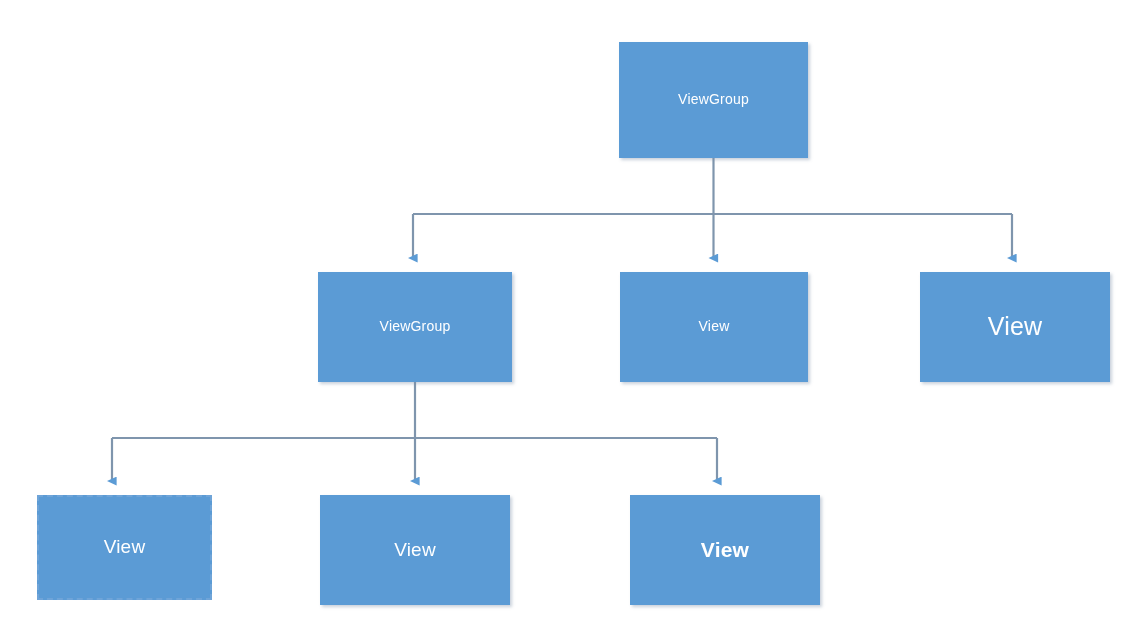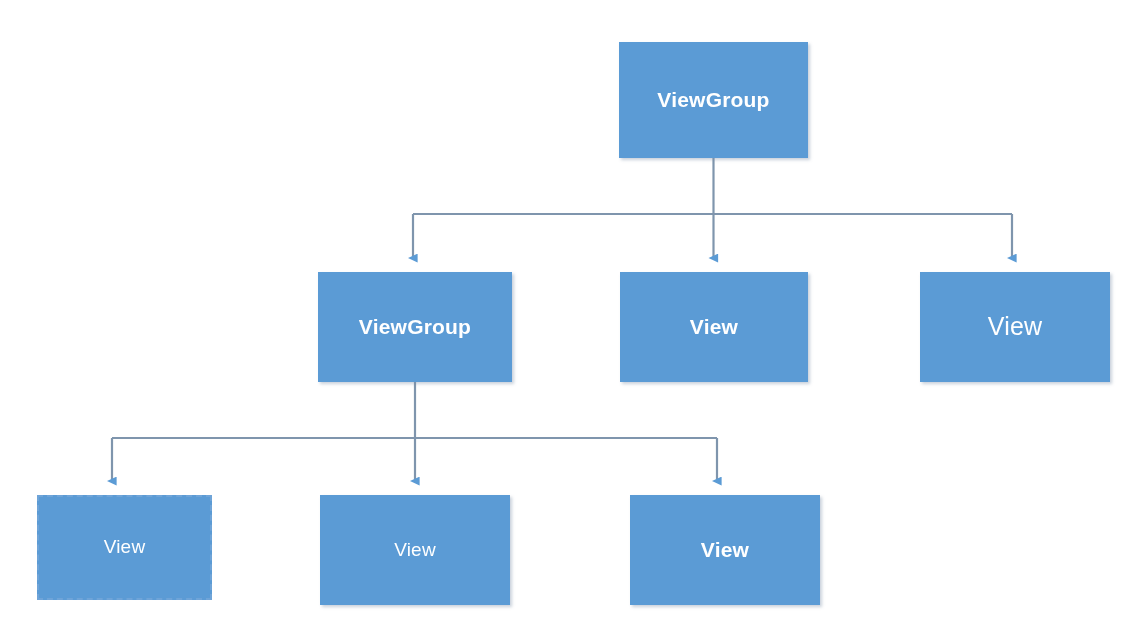--- a/index.html
+++ b/index.html
@@ -42,21 +42,21 @@
   }
   .node.selected {
     border: 2px dashed #6fa4d8;
     box-shadow: none;
   }
   .node-label {
     display: block;
     white-space: nowrap;
   }
   .t-sm  { font-size: 19px; font-weight: 400; }
-  .t-md  { font-size: 21px; font-weight: 700; text-align: center; }
+  .t-md  { font-size: 14px; font-weight: 400; text-align: center; }
   .t-lg  { font-size: 25px; font-weight: 400; }
   .t-bold{ font-size: 21px; font-weight: 700; }
 </style>
 </head>
 <body>
 
 <div id="canvas">
 
   <svg id="edge-layer" viewBox="0 0 1128 630" width="1128" height="630" xmlns="http://www.w3.org/2000/svg">
     <defs>

